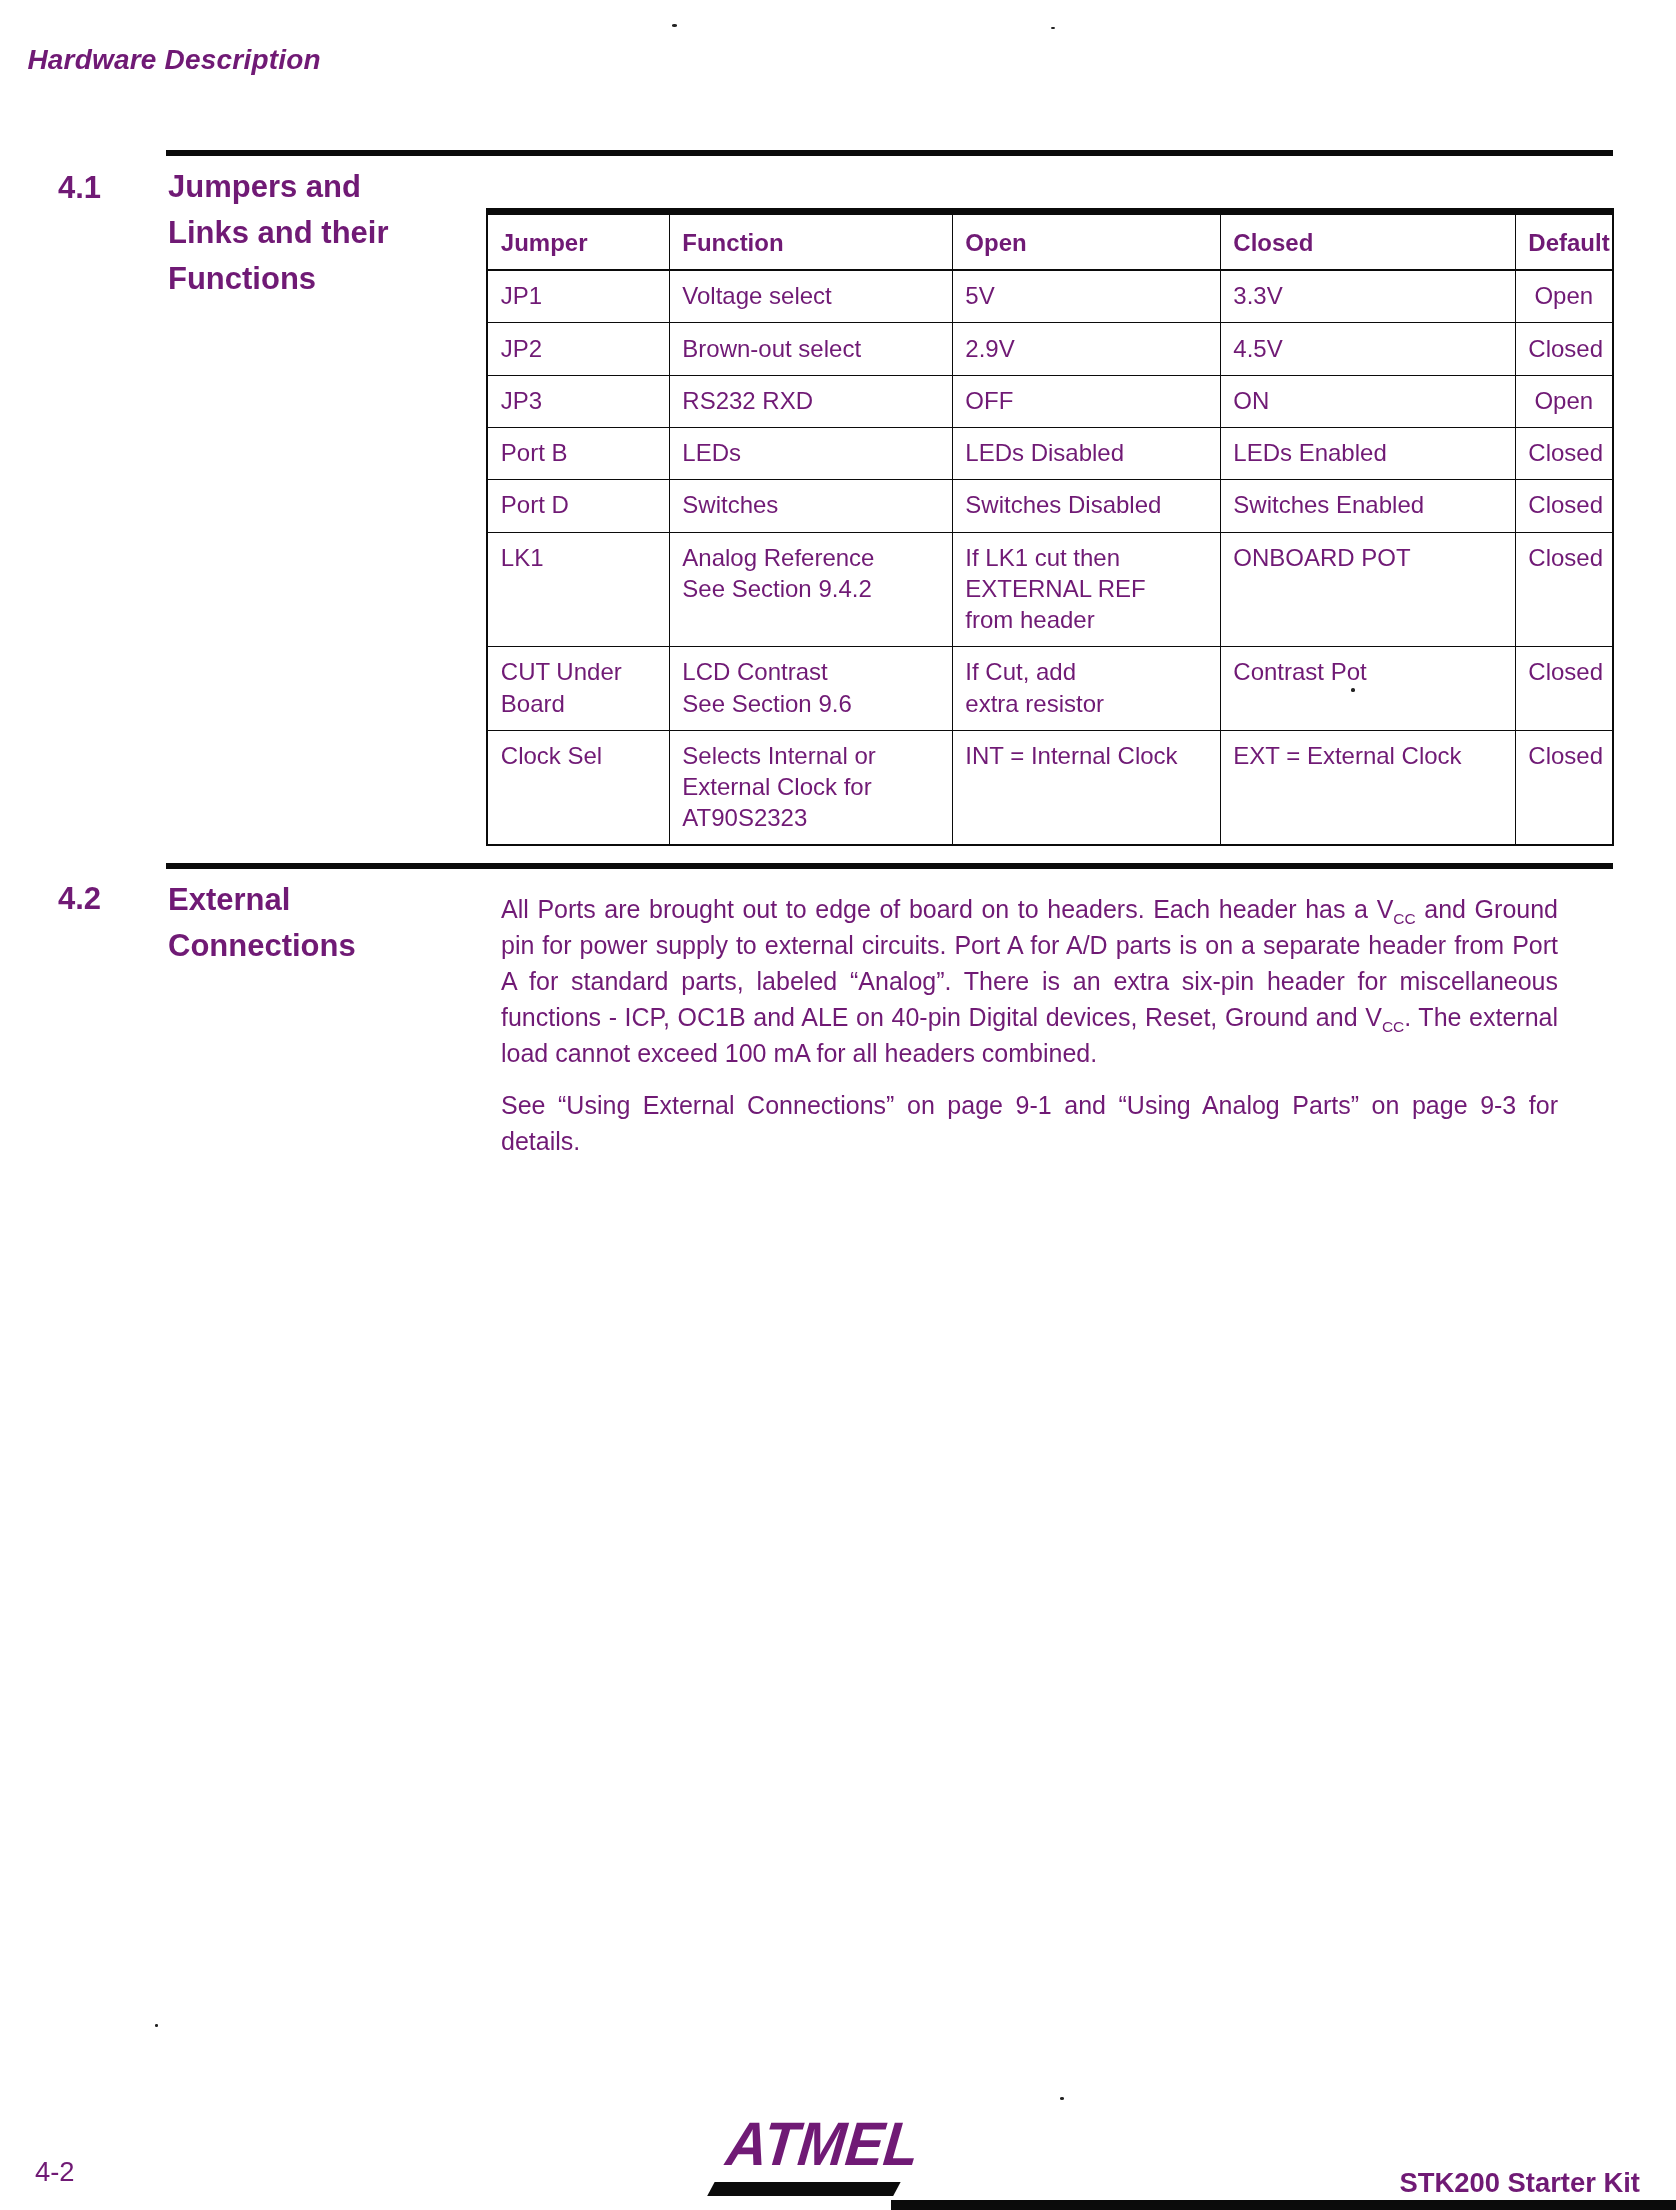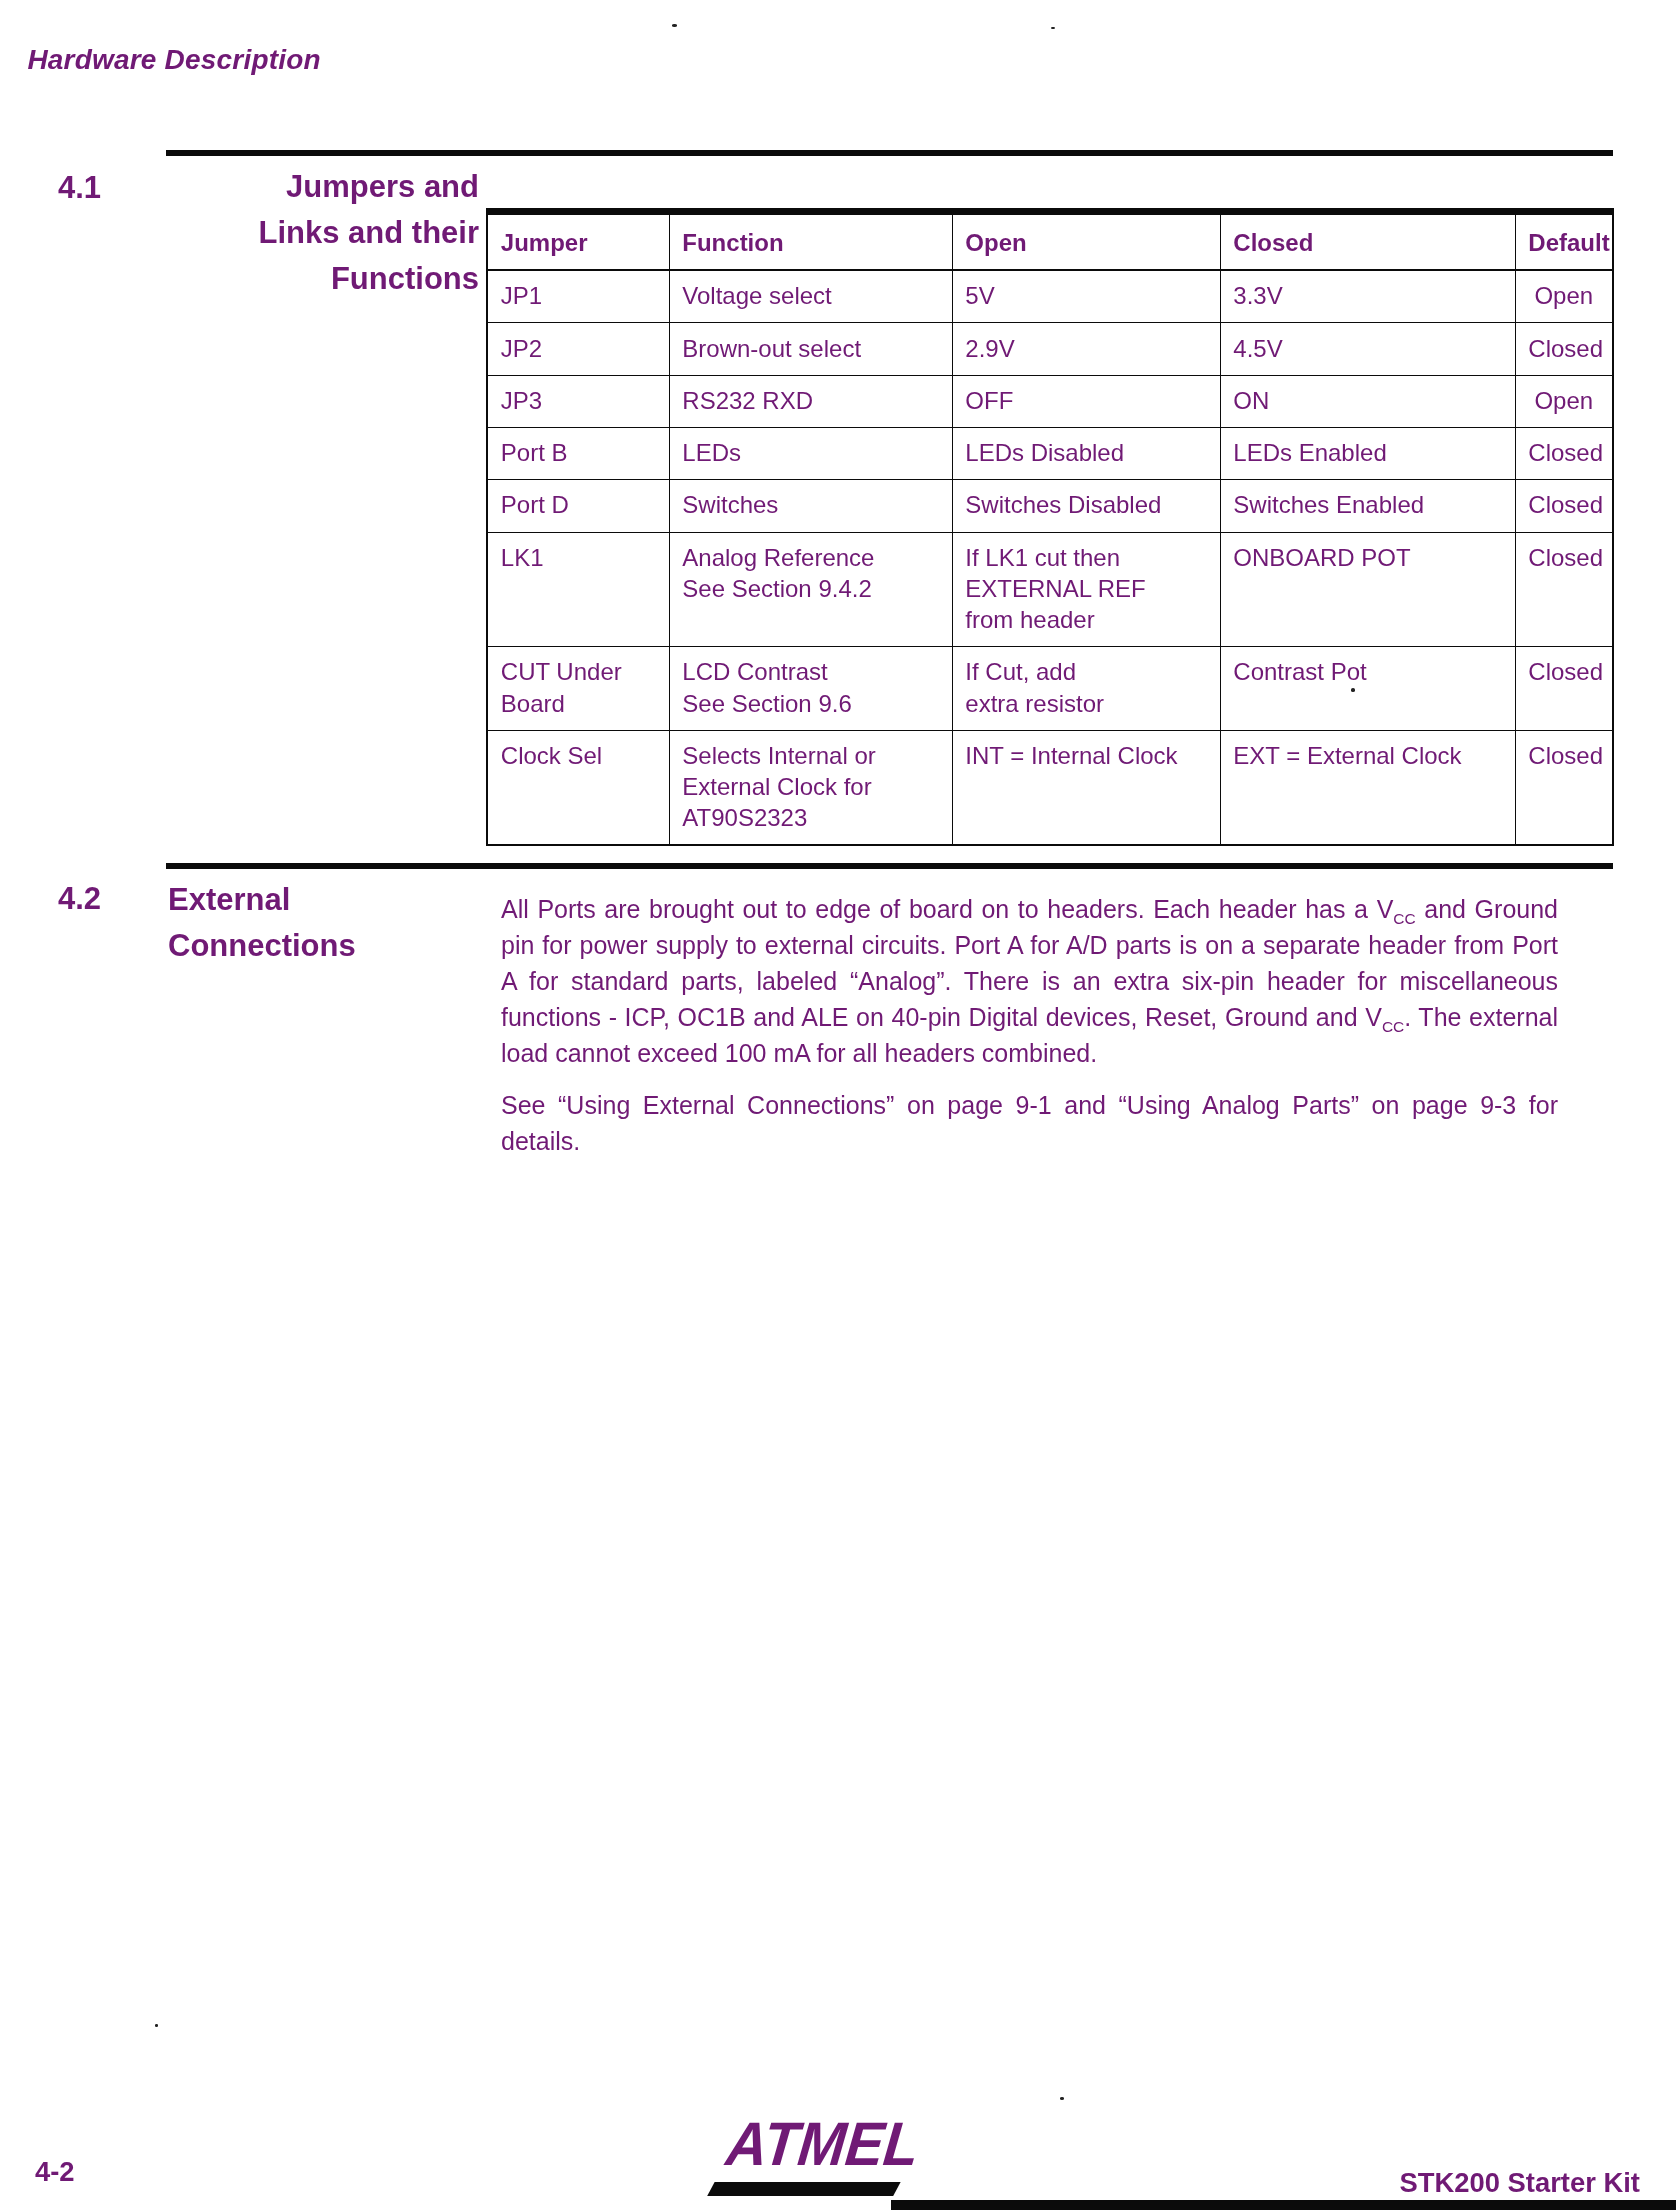--- a/index.html
+++ b/index.html
@@ -44,21 +44,21 @@
 
   .sec-title {
     position: absolute;
     left: 168px;
     font-size: 31px;
     font-weight: bold;
     line-height: 46px;
     white-space: pre-line;
     width: 311px;
   }
-  .title-41 { top: 164px; text-align: right; }
+  .title-41 { top: 164px; }
   .title-42 { top: 877px; }
 
   table.jumper-table {
     position: absolute;
     left: 486px; top: 208px;
     width: 1126px;
     border-collapse: collapse;
     table-layout: fixed;
     font-size: 24px;
     border: 2.7px solid #0b0b0b;
@@ -92,21 +92,21 @@
   .body-text p + p { margin-top: 14.6px; }
   .body-text sub {
     font-size: 0.62em;
     line-height: 0;
   }
 
   .page-number {
     position: absolute;
     left: 35px; top: 2156px;
     font-size: 27.4px;
-    font-weight: bold;
+    font-weight: normal;
   }
   .footer-product {
     position: absolute;
     right: 37px; top: 2167px;
     font-size: 27.4px;
     font-weight: bold;
   }
   .footer-bar {
     position: absolute;
     left: 891px; top: 2200px;

